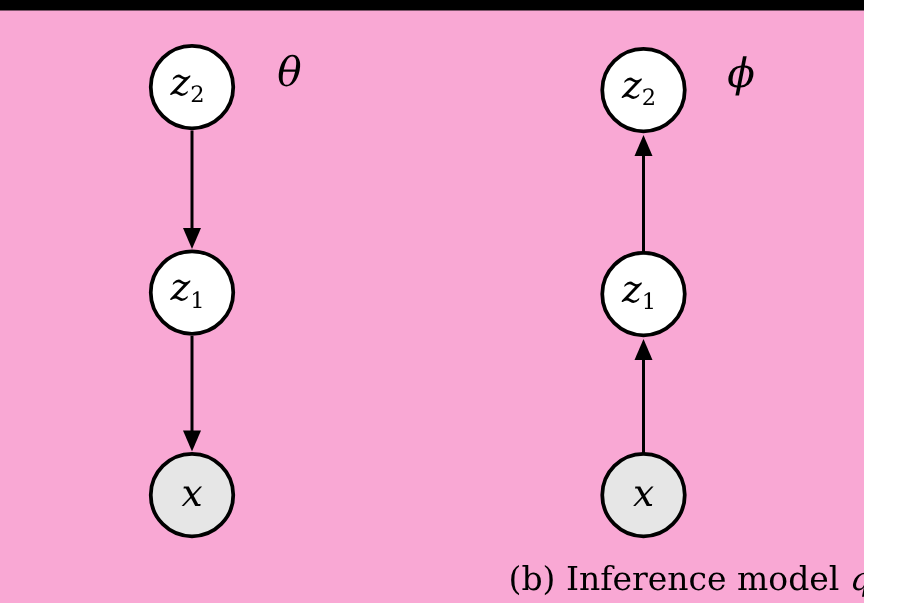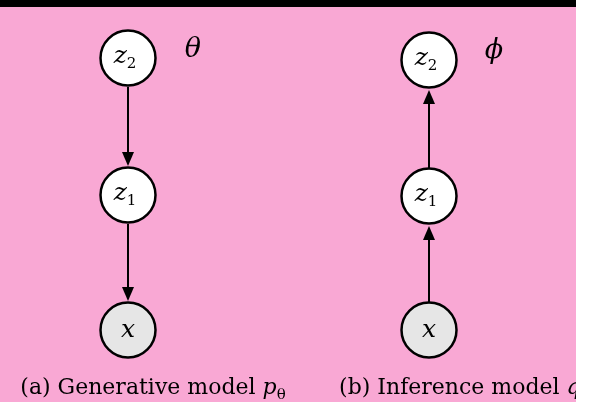--- a/index.html
+++ b/index.html
@@ -108,17 +108,16 @@
       <text x="494" y="58" text-anchor="middle" class="param-label">ϕ</text>
 
       <circle cx="429" cy="196" r="27.5" stroke="#000000" stroke-width="2.5" fill="#ffffff"></circle>
       <text x="426" y="201" text-anchor="middle" class="node-label"><tspan>z</tspan><tspan dy="5" class="node-sub">1</tspan></text>
 
       <circle cx="429" cy="330" r="27.5" stroke="#000000" stroke-width="2.5" fill="#e6e6e6"></circle>
       <text x="429" y="337" text-anchor="middle" class="node-label">x</text>
     </g>
   </svg>
 
-  <div class="caption caption-a"><span>(a) Generative model </span><span class="mvar">p</span><sub>θ</sub></div>
 
   <div class="caption caption-b"><span>(b) Inference model </span><span class="mvar">q</span><sub>ϕ</sub></div>
 
 </div>
 
 </body></html>

